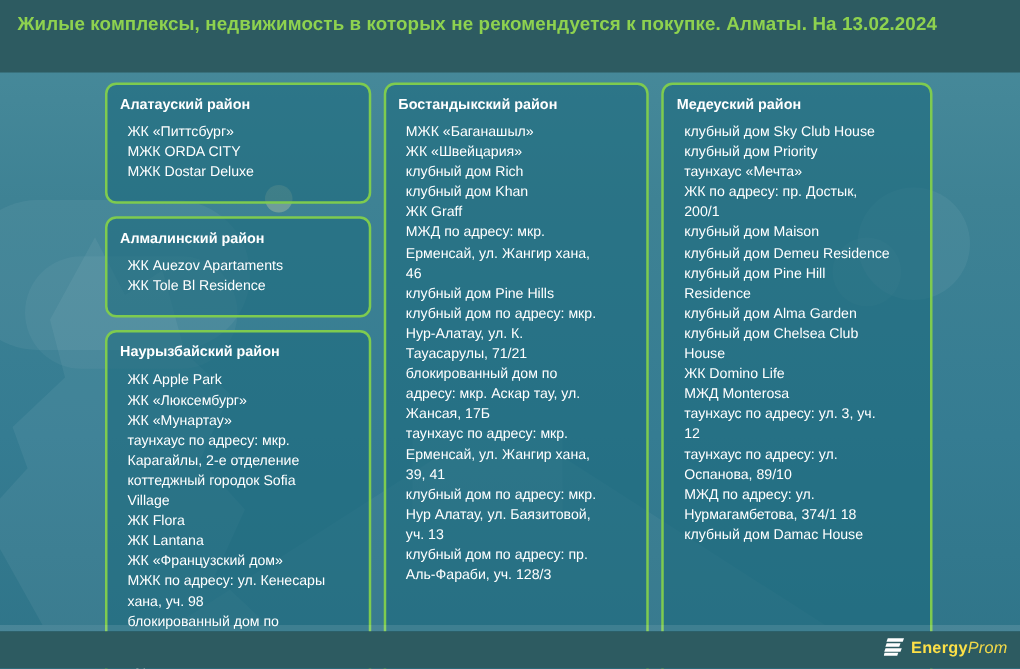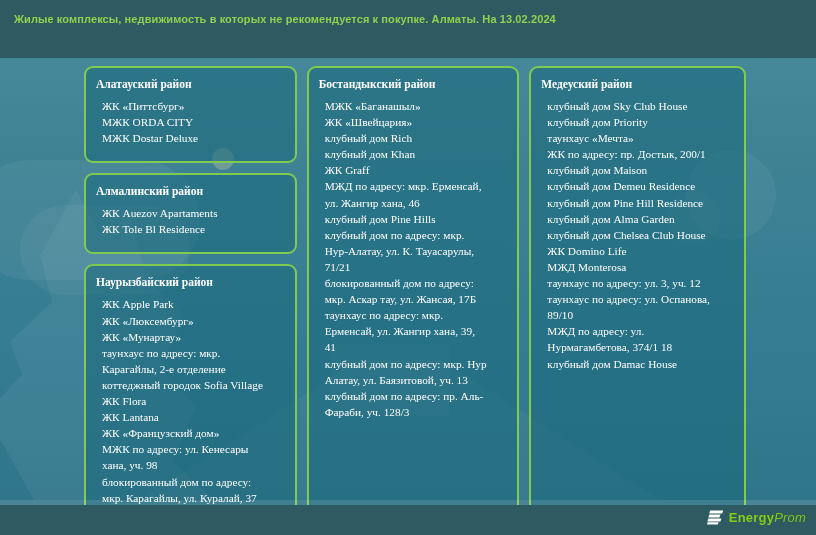--- a/index.html
+++ b/index.html
@@ -112,21 +112,21 @@
     height: 58px;
     background: #2d5b61;
     z-index: 3;
   }
   .header-title {
     position: absolute;
     left: 14px;
     top: 10px;
     width: 790px;
     color: #8ed24f;
-    font-size: 11px;
+    font-size: 15px;
     font-weight: bold;
     line-height: 19px;
     letter-spacing: 0.1px;
   }
 
   
   .columns {
     position: absolute;
     top: 66px;
     left: 84px;
@@ -142,21 +142,20 @@
     gap: 10px;
   }
   .column.wide { width: 218px; }
 
   .card {
     border: 2px solid #7ecb4f;
     border-radius: 9px;
     background: rgba(28, 105, 124, 0.58);
     padding: 8px 24px 9px 10px;
     box-sizing: border-box;
-    font-family: Liberation Serif, serif;
   }
   .card.fill {
     flex: 1 1 auto;
   }
   .card-title {
     color: #ffffff;
     font-size: 11.5px;
     font-weight: bold;
     line-height: 16px;
     margin-bottom: 1px;
@@ -200,21 +199,21 @@
     align-items: center;
     gap: 5px;
   }
   .logo-mark {
     width: 17px;
     height: 15px;
     display: block;
   }
   .logo-text {
     font-size: 13px;
-    color: #84cc16;
+    color: #fde047;
     letter-spacing: 0.2px;
     white-space: nowrap;
   }
   .logo-text .b1 { font-weight: bold; }
   .logo-text .b2 { font-weight: normal; font-style: italic; opacity: 0.95; }
 </style>
 </head>
 <body>
 
 <div id="infographic">

